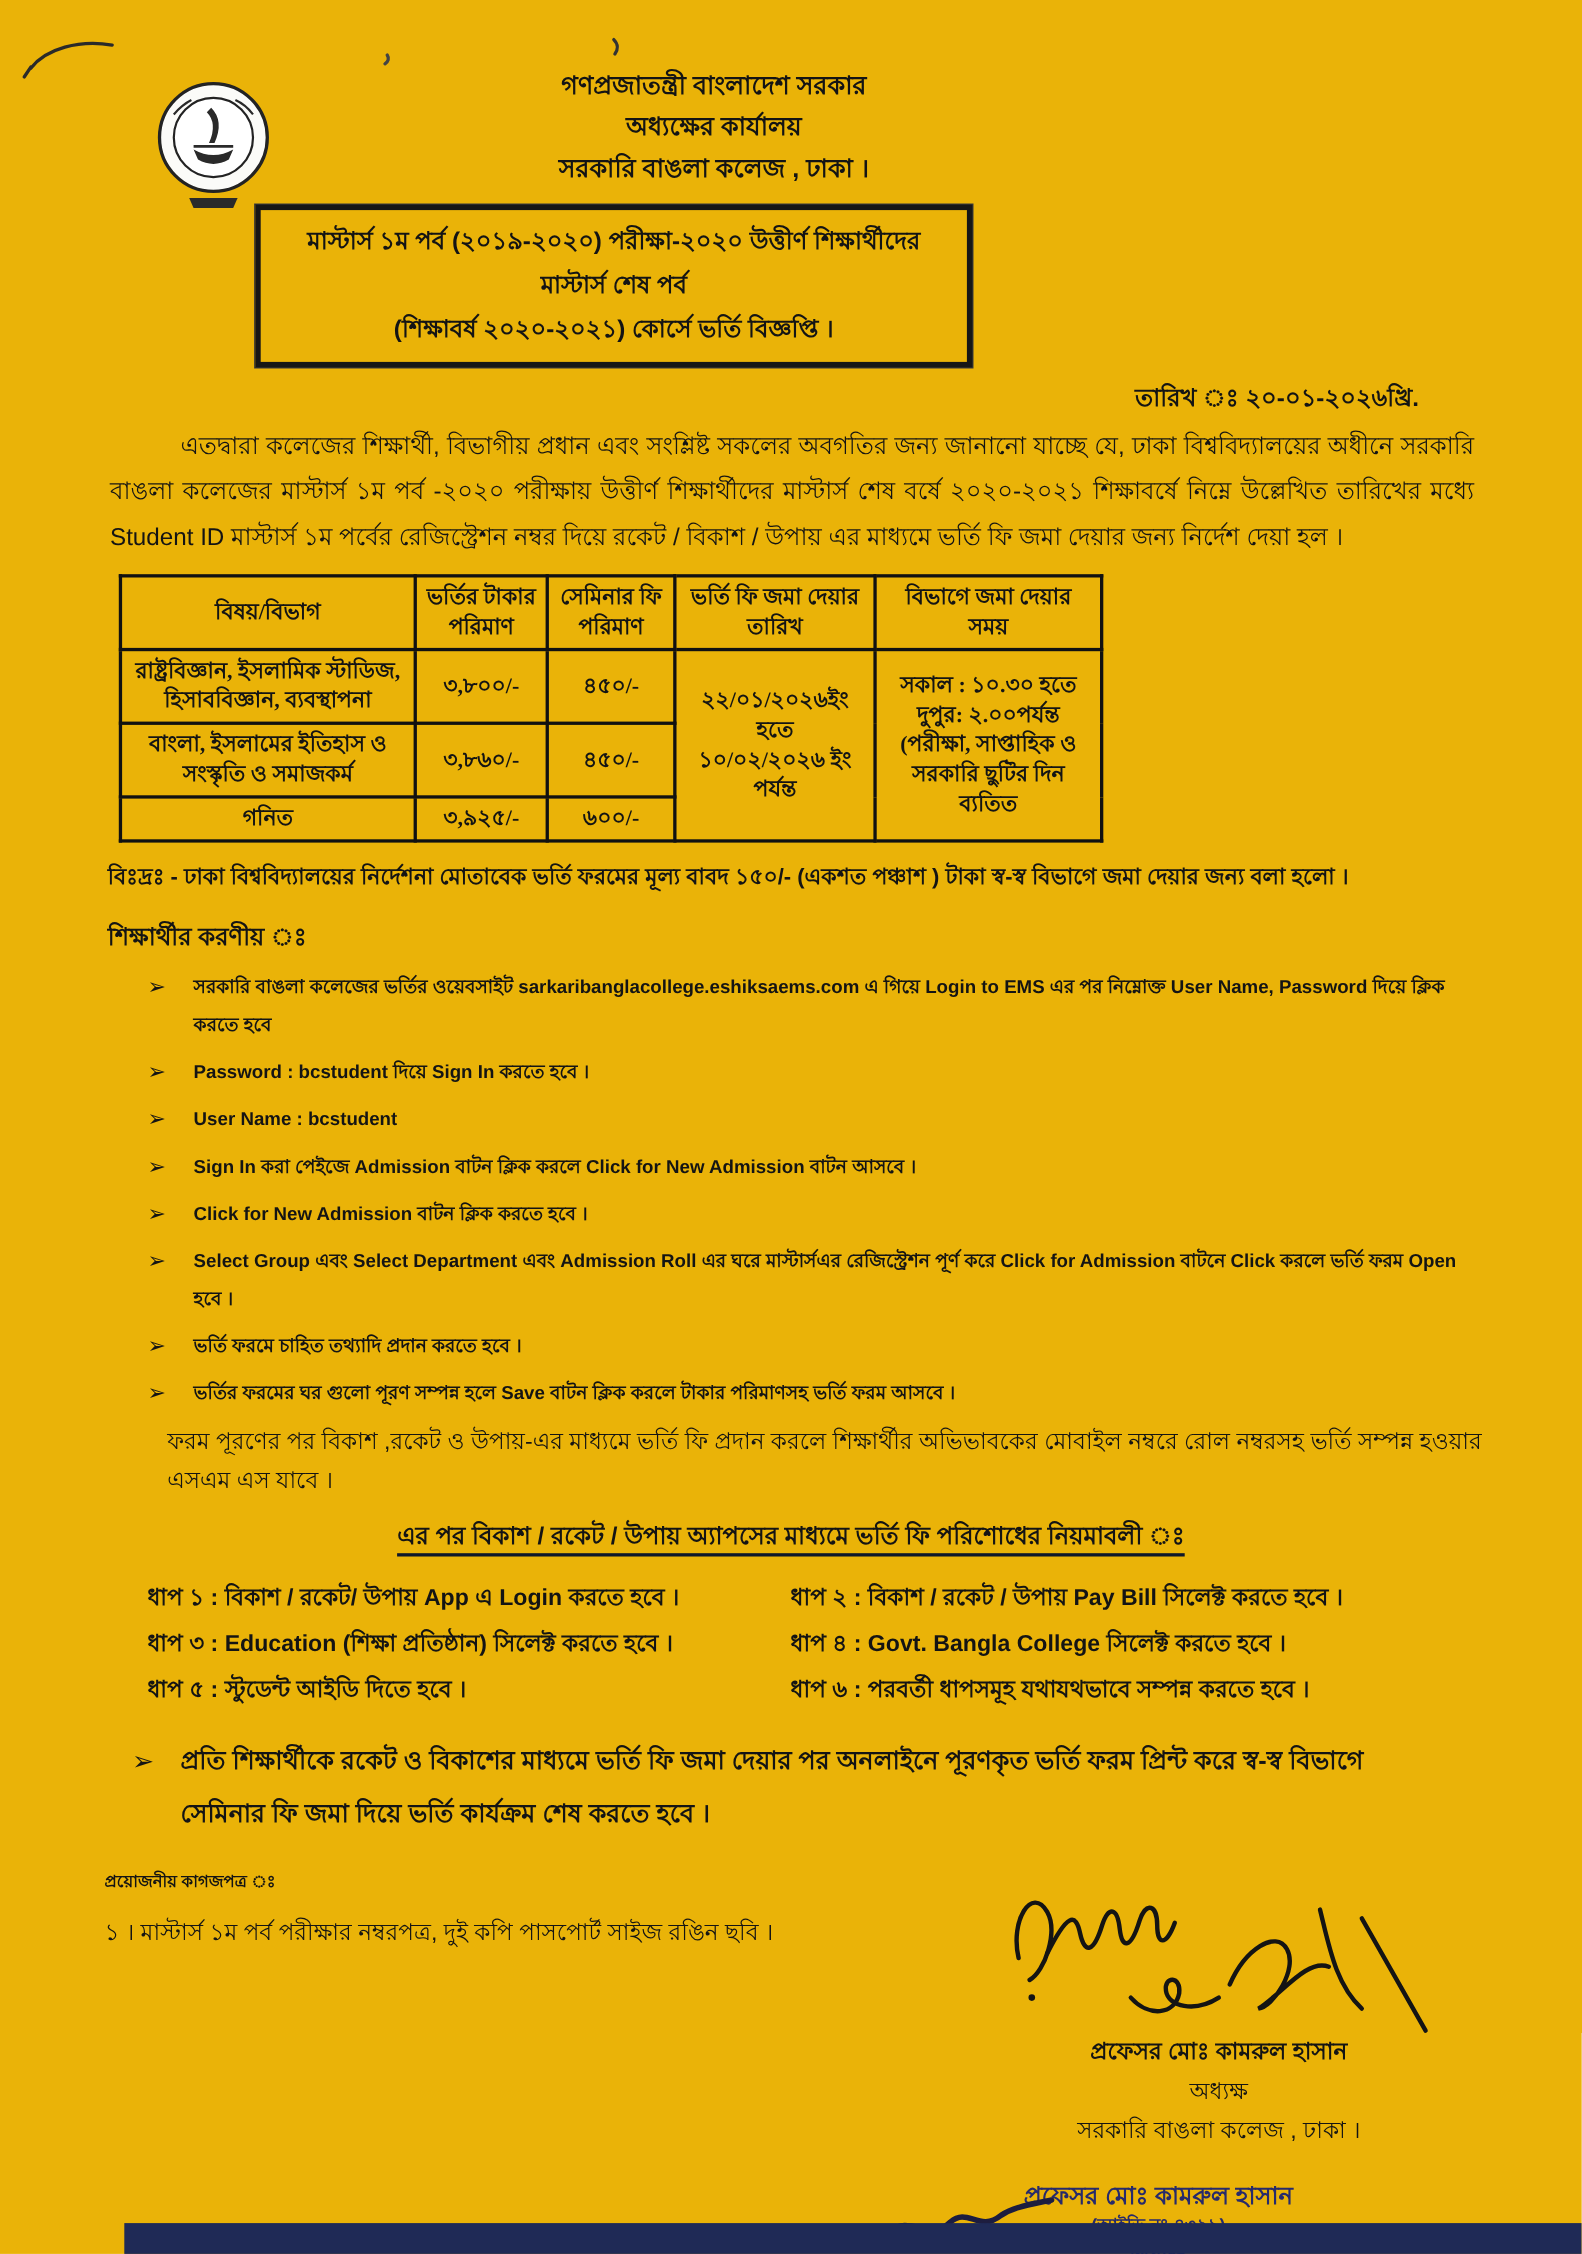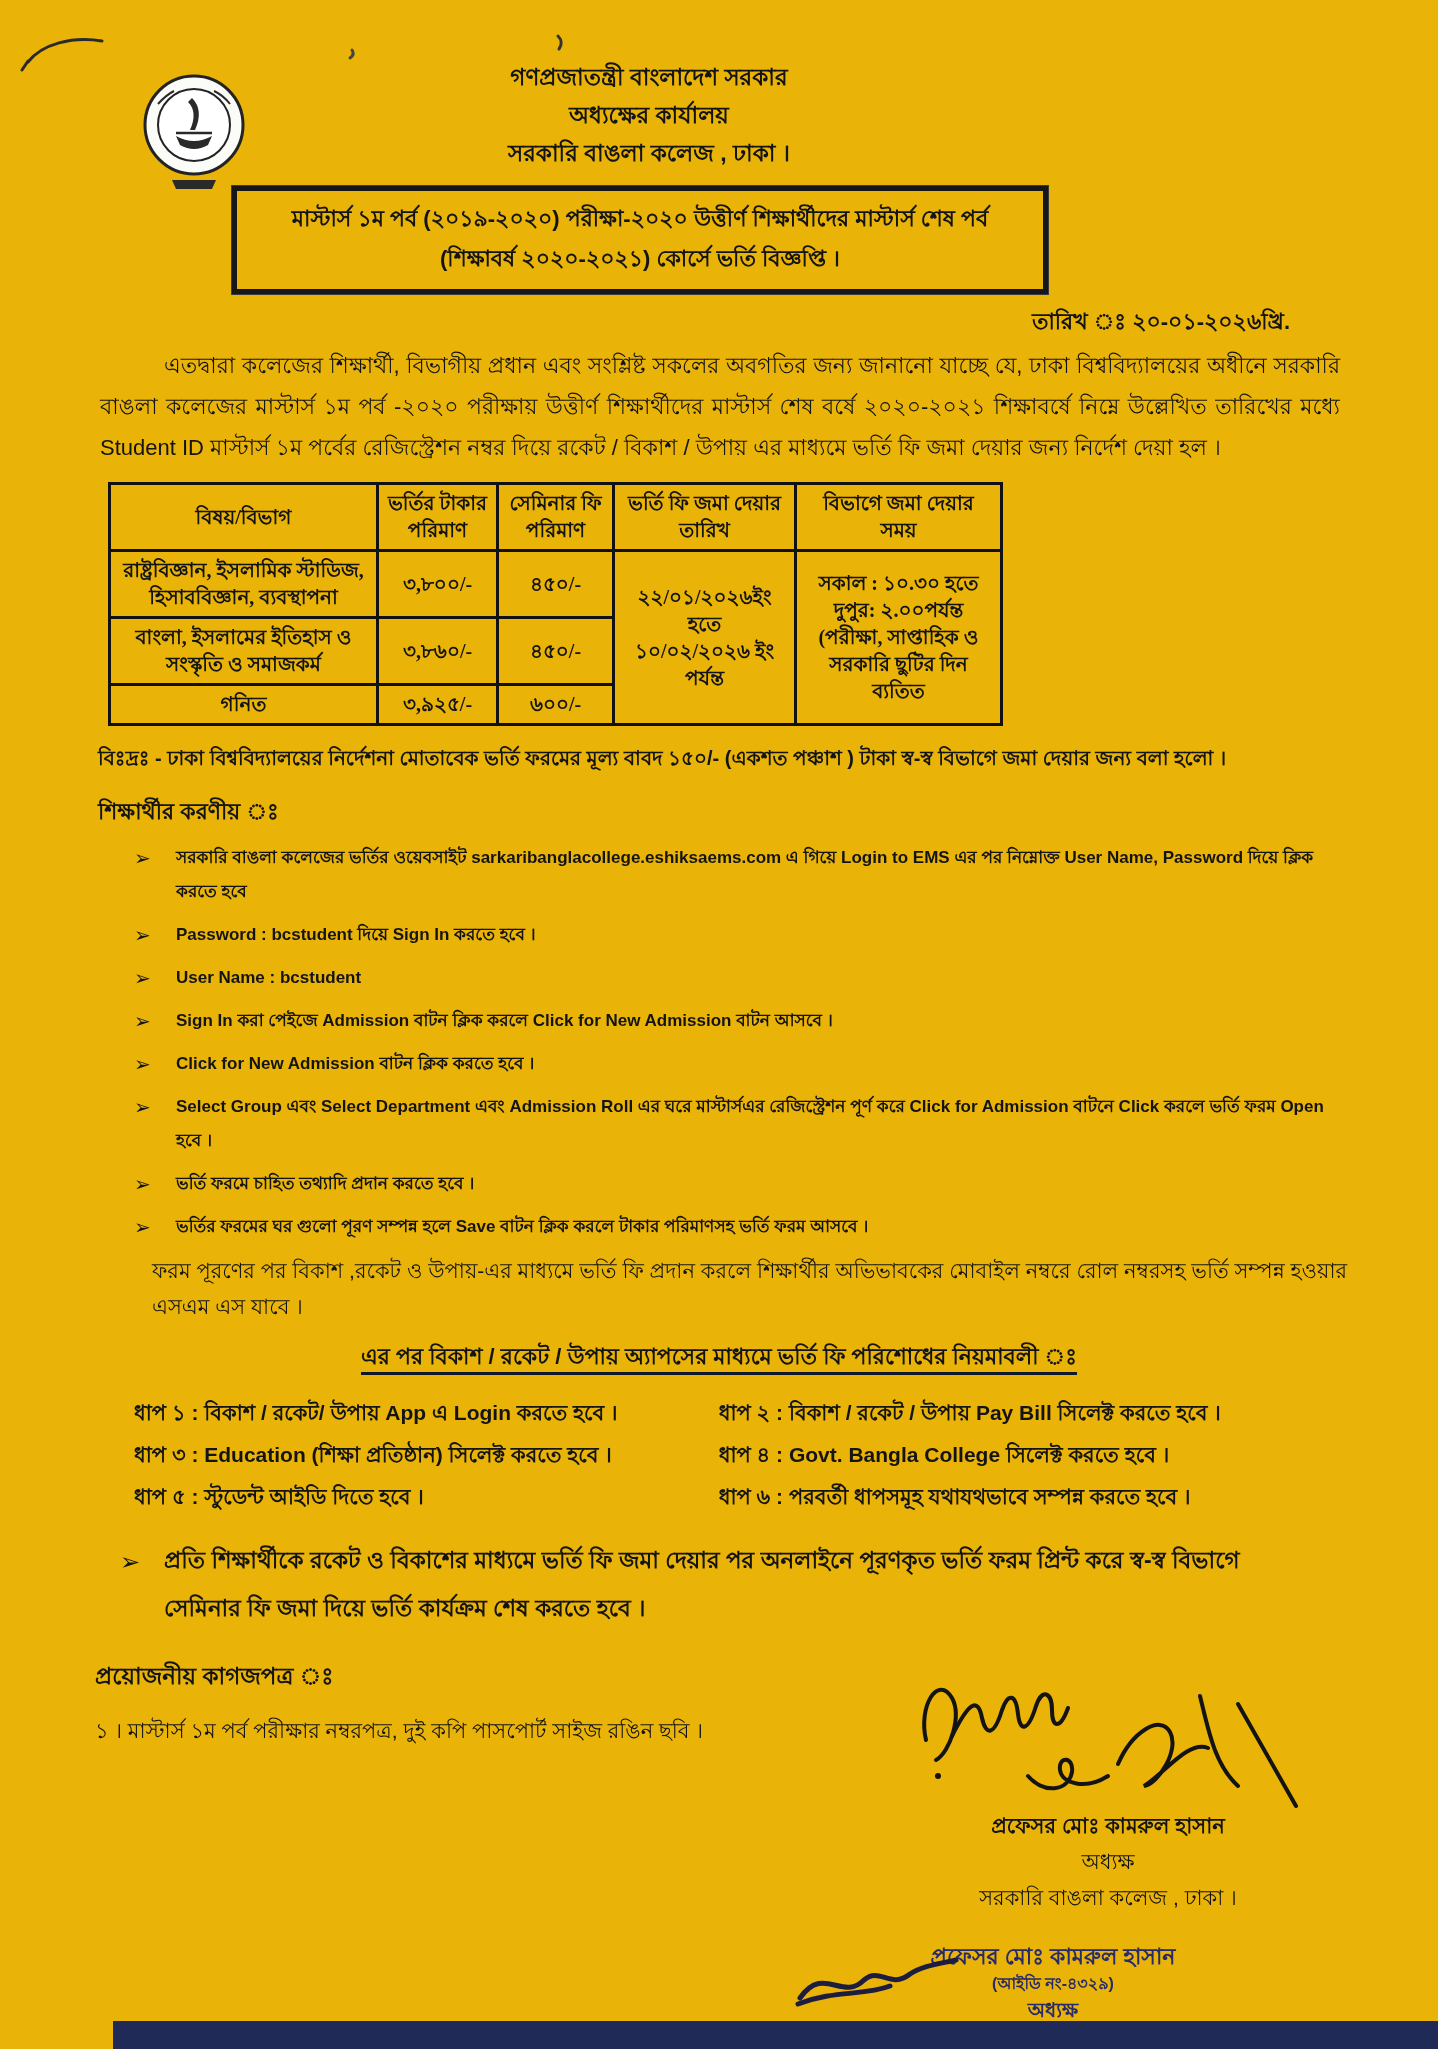--- a/index.html
+++ b/index.html
@@ -11,21 +11,21 @@
   .pen-marks { position:absolute; left:0; top:0; pointer-events:none; }
 
   
   .logo { position:absolute; left:138px; top:72px; width:112px; height:122px; }
 
   
   .header { position:relative; width:920px; margin:0 auto; padding-top:58px; text-align:center; transform:translateX(-140px); left:70px; }
   .header .h-line { font-size:23px; font-weight:bold; line-height:38px; }
 
   
-  .notice-box { width:816px; margin:14px auto 0 232px; border:5px solid #161616; box-shadow:0 0 0 1px #3a3a3a; padding:8px 12px 10px; text-align:center; }
+  .notice-box { width:652px; margin:14px auto 0 232px; border:5px solid #161616; box-shadow:0 0 0 1px #3a3a3a; padding:8px 12px 10px; text-align:center; }
   .notice-box .nb-line { font-size:22px; font-weight:bold; line-height:40px; }
 
   
   .date-line { text-align:right; padding-right:148px; margin-top:10px; font-size:22px; font-weight:bold;padding-left:24px; }
 
   
   .intro { margin:4px 98px 0 100px; font-size:22px; font-weight:500; line-height:41px; text-align:justify; text-indent:64px; }
 
   
   table.fee { border-collapse:collapse; margin:14px 0 0 108px; width:892px; table-layout:fixed;font-family:Liberation Serif, serif; }
@@ -49,21 +49,21 @@
   .payment-heading span { border-bottom:3px solid #0f172a; padding-bottom:3px; }
   .steps { display:grid; grid-template-columns:47% 53%; row-gap:12px; margin:22px 60px 0 134px; }
   .step { font-size:21px; font-weight:bold; line-height:30px; }
 
   
   .final { position:relative; margin:24px 120px 0 120px; padding-left:44px; font-size:23px; font-weight:bold; line-height:48px; }
   .final::before { content:"\27A2"; position:absolute; left:0; top:2px; font-size:24px; }
 
   
   .bottom-row { display:flex; justify-content:space-between; margin:26px 120px 0 95px; }
-  .docs .doc-heading { font-size:23px; font-weight:bold; margin-bottom:18px; }
+  .docs .doc-heading { font-size:15px; font-weight:bold; margin-bottom:18px; }
   .docs .doc-item { font-size:21px; font-weight:500; }
   .signature-block { width:420px; text-align:center; margin-top:-14px; }
   .signature-block .sig-svg { display:block; margin:0 auto -6px; }
   .sig-name { font-size:21px; font-weight:bold; line-height:36px; }
   .sig-title { font-size:21px; font-weight:500; line-height:36px; }
   .sig-org { font-size:21px; font-weight:500; line-height:36px; }
 
   
   .stamp-block { position:relative; width:470px; margin:26px 150px 0 auto; text-align:center; color:#272a6b; }
   .stamp-squiggle { position:absolute; left:-26px; top:4px; }

